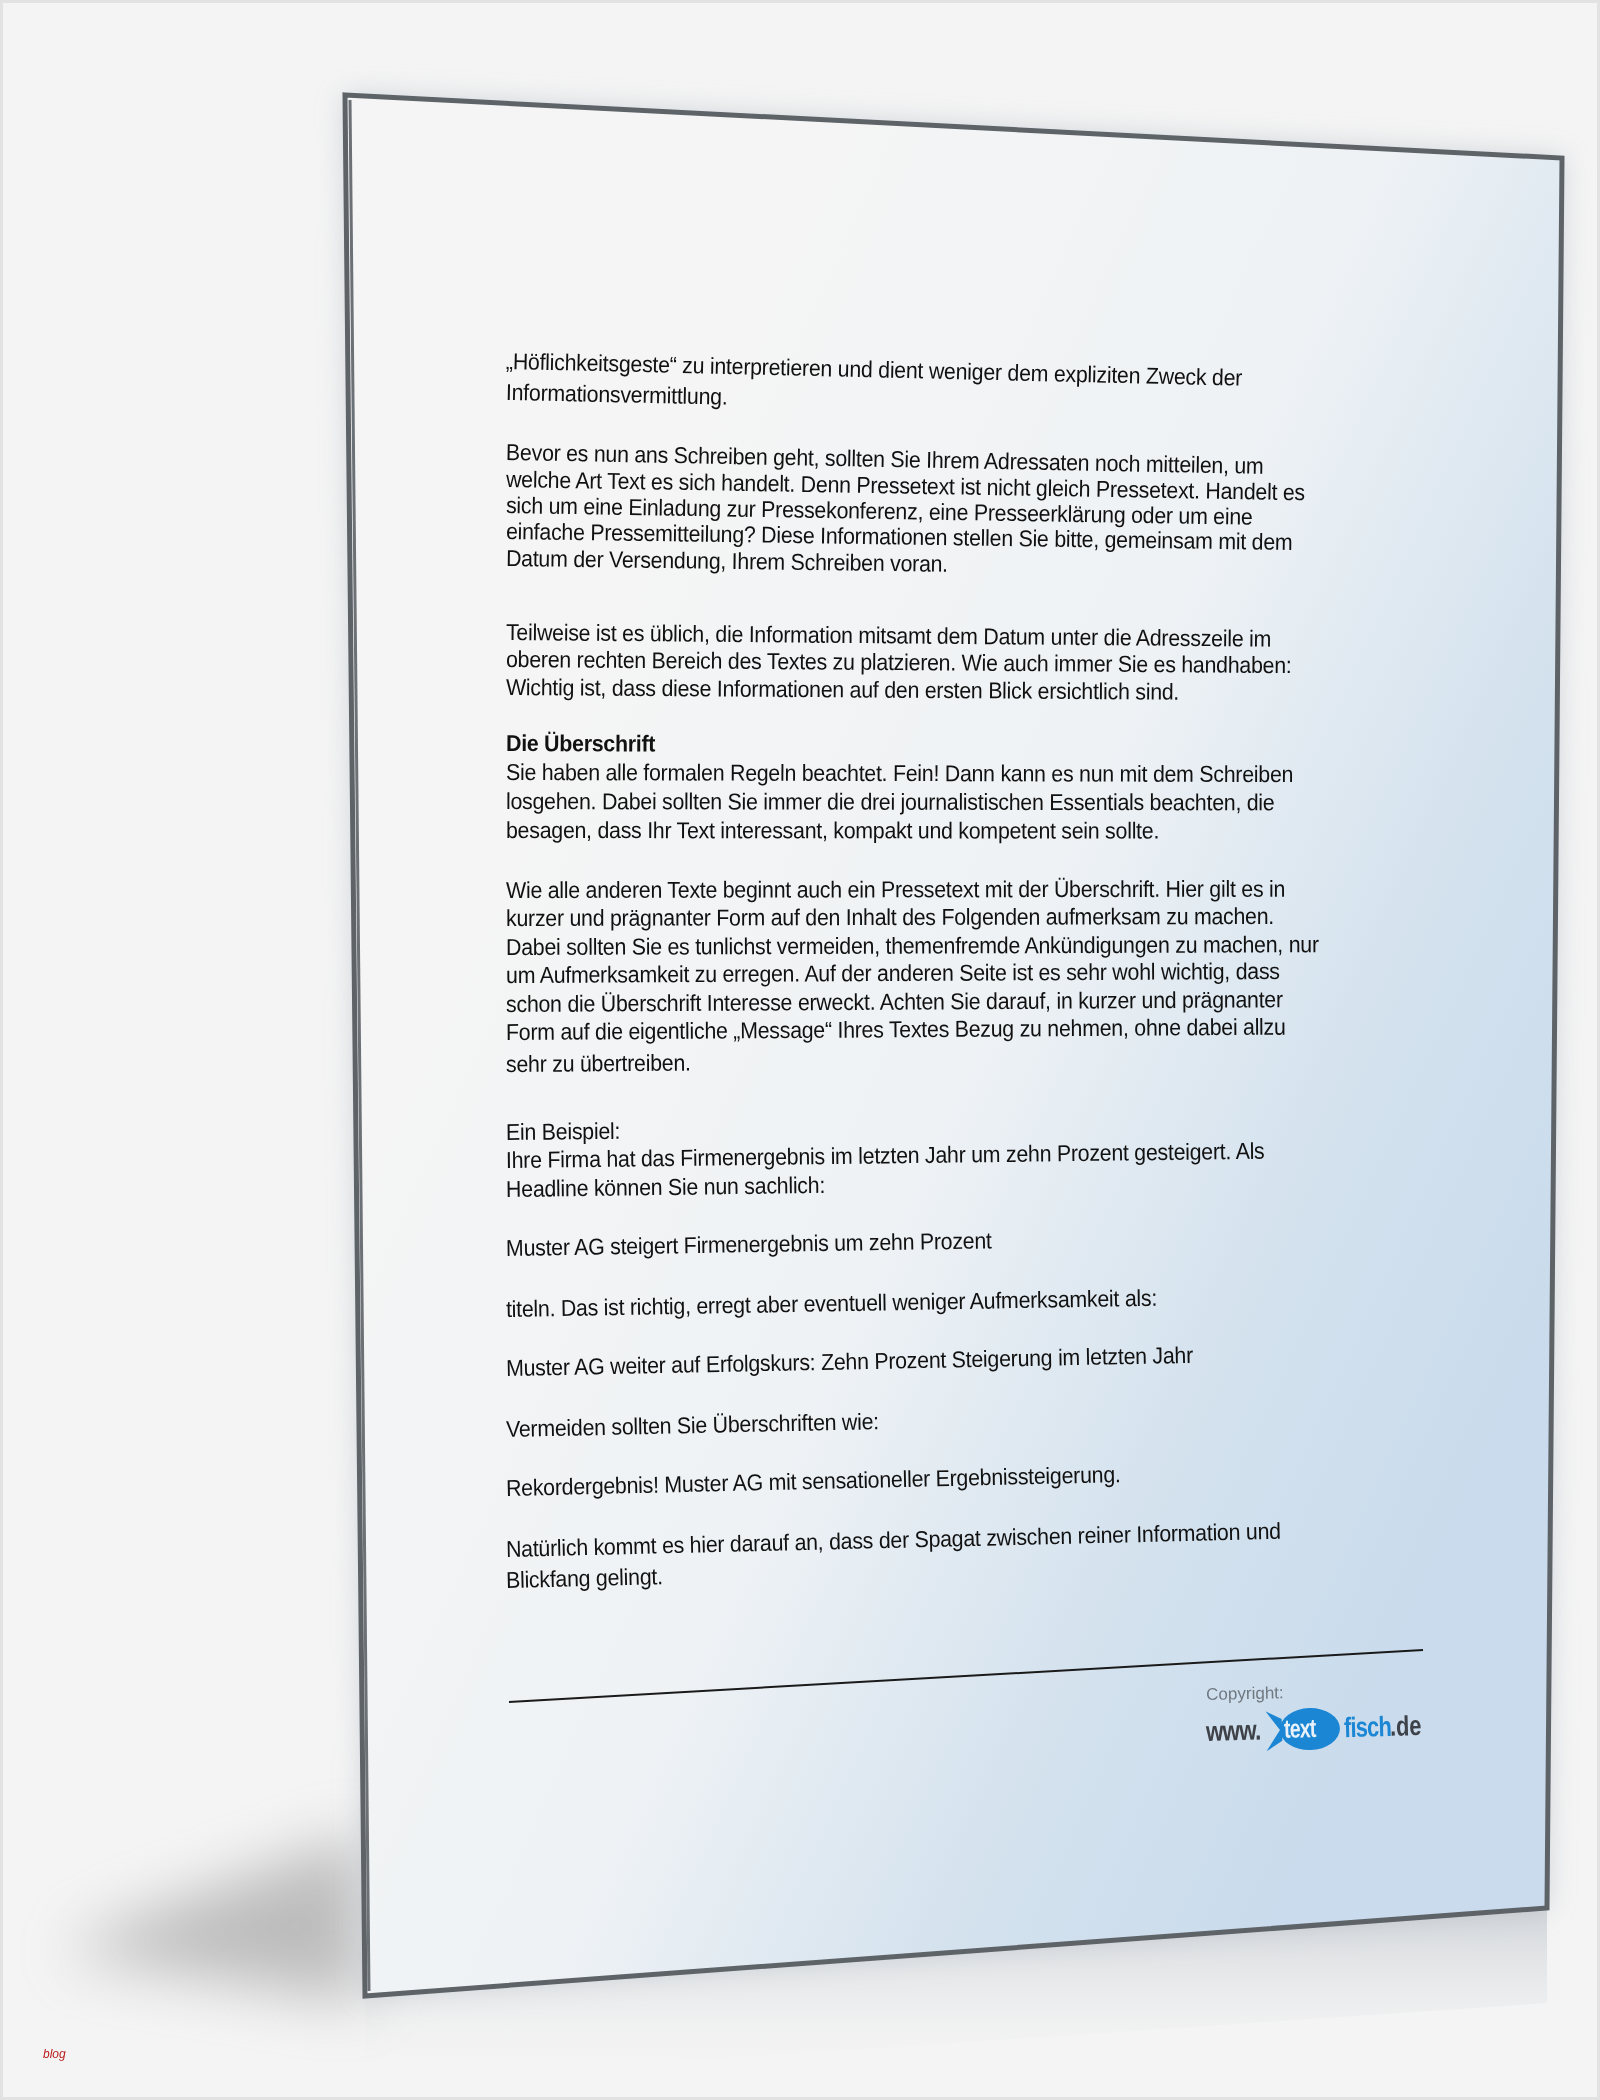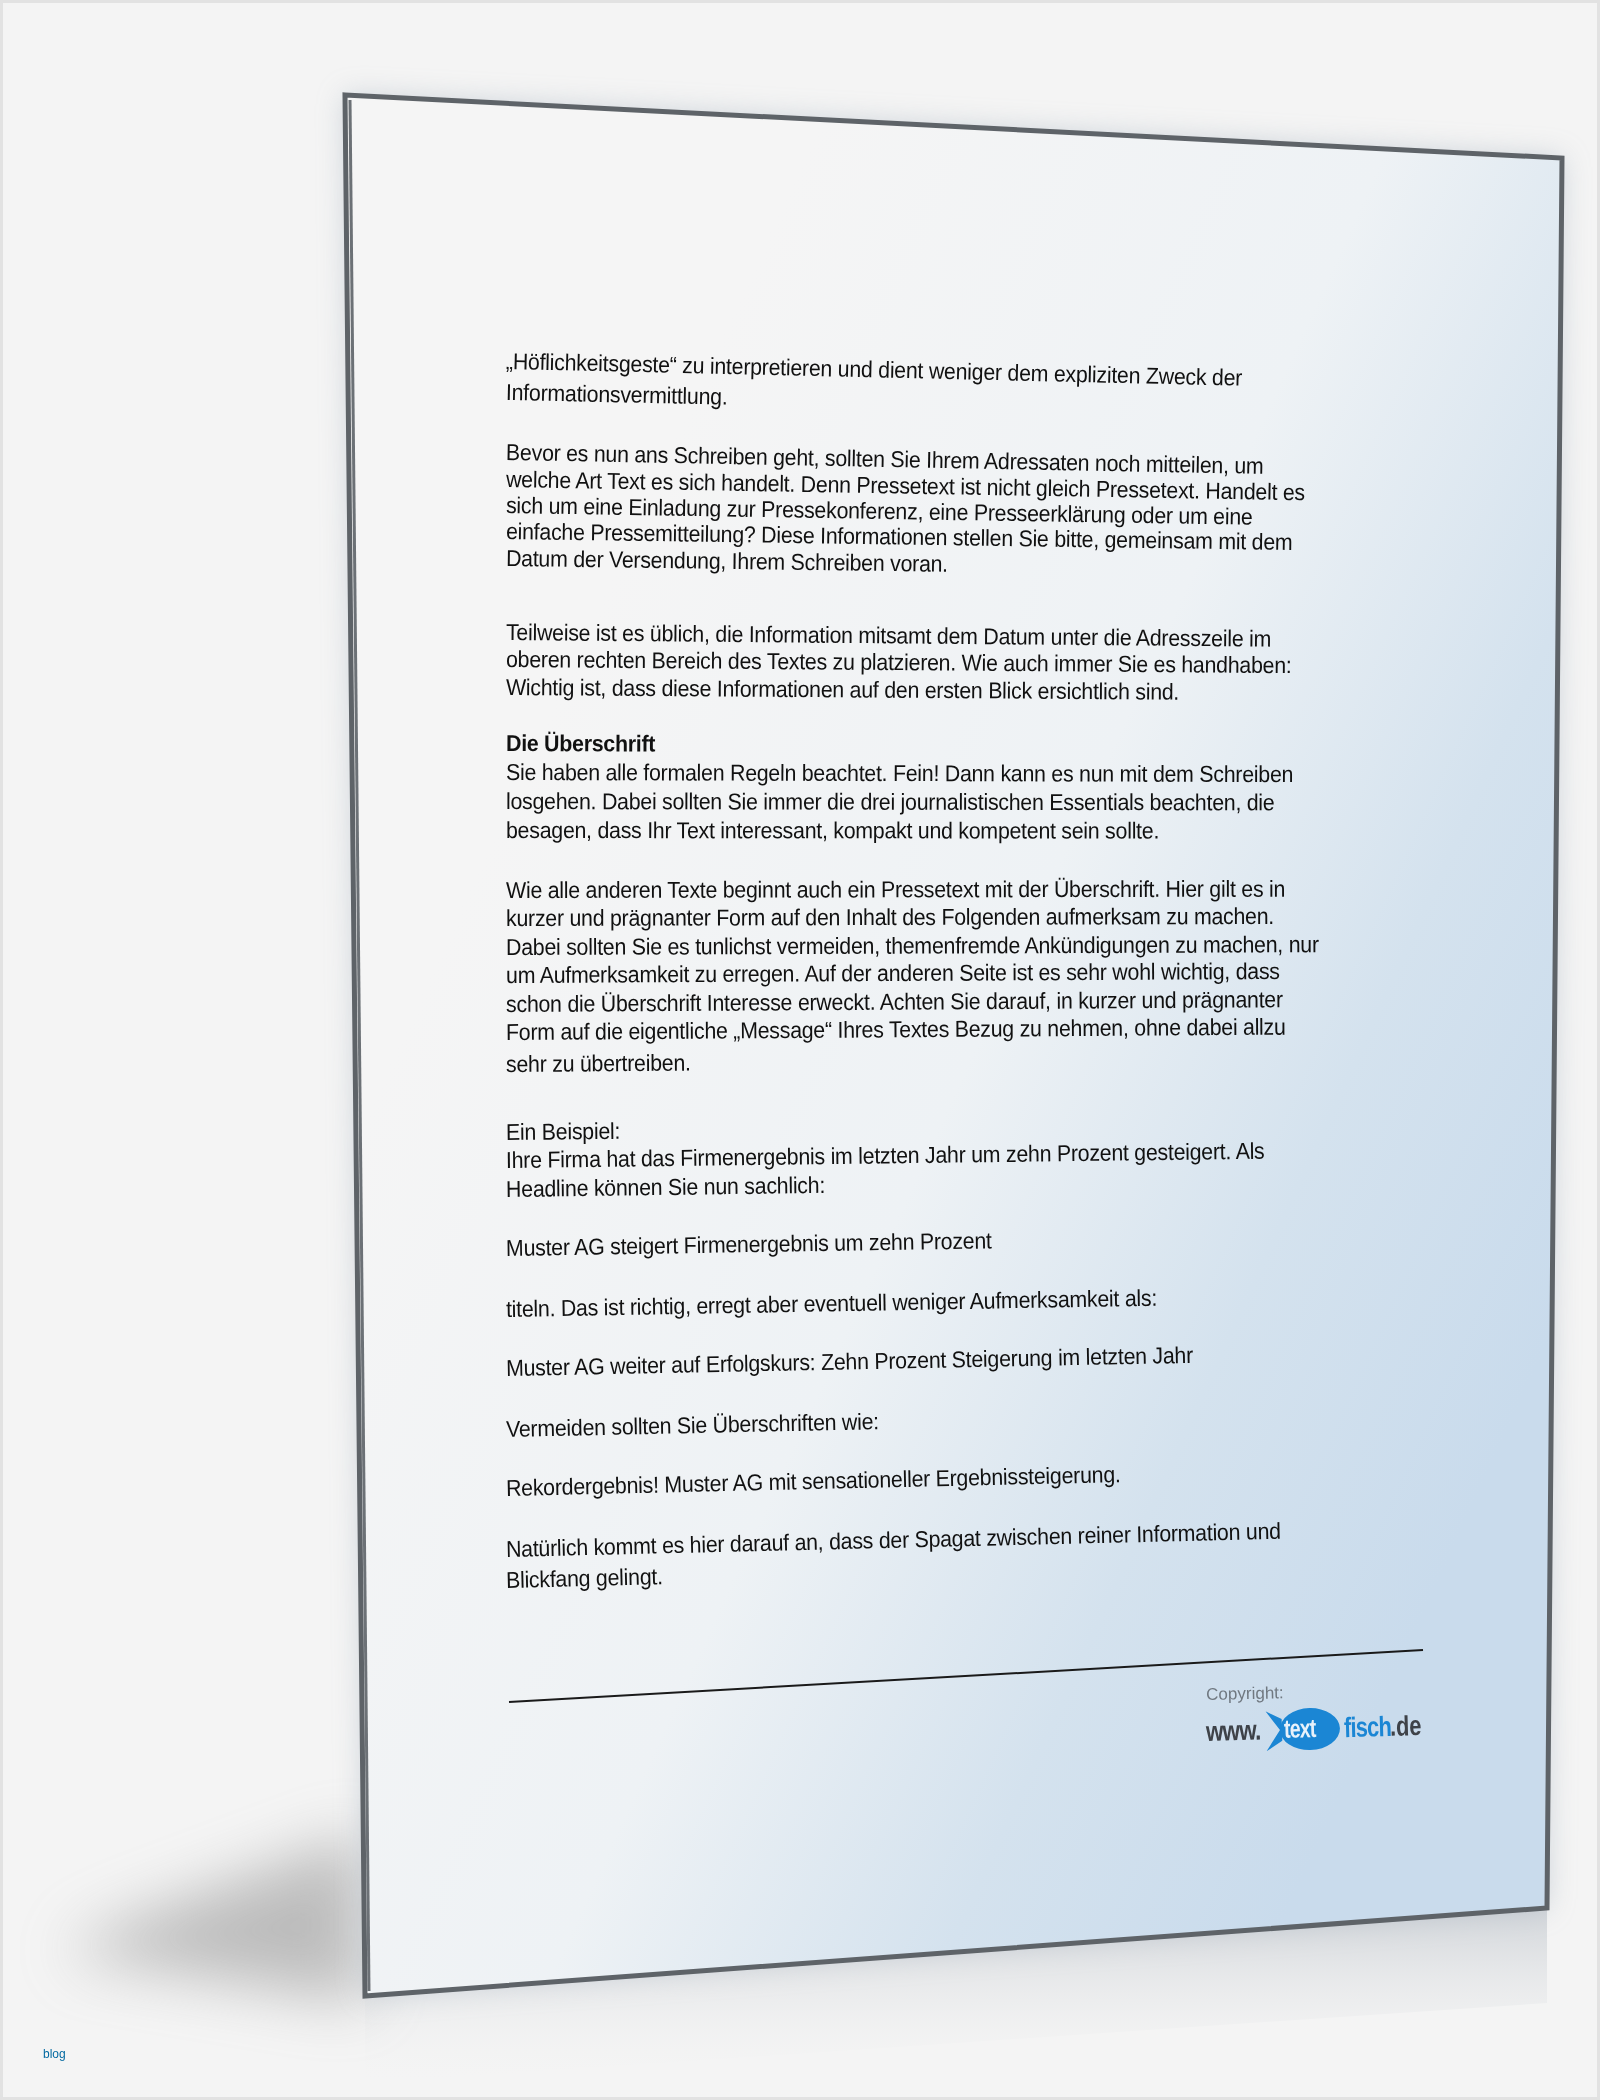--- a/index.html
+++ b/index.html
@@ -20,21 +20,21 @@
   #textlayer { position: absolute; left: 503px; top: 0; width: 1000px; height: 2100px; }
   #logo { position: absolute; left: 1203px; top: 1682px; width: 240px; height: 80px; }
   .copyright { position: absolute; left: 0; top: 0; font-size: 17px; color: #707880; transform: rotate(-1.3deg); transform-origin: 0 0; }
   .logo-row { position: absolute; left: 0; top: 22px; height: 50px; transform: rotate(-1.6deg); transform-origin: 0 50%; display: flex; align-items: center; }
   .logo-www { font-size: 28px; font-weight: bold; color: #3e4248; letter-spacing: -1px; transform: scaleX(0.8); transform-origin: left; margin-right: -8px; }
   .logo-fish { position: relative; width: 76px; height: 46px; }
   .logo-fish svg { position: absolute; left: 0; top: 0; }
   .logo-text { position: absolute; left: 18px; top: 7px; font-size: 26px; font-weight: bold; color: #e8f1fa; transform: scaleX(0.75); transform-origin: left; letter-spacing: -1px; }
   .logo-fisch { font-size: 28px; font-weight: bold; color: #1b86d4; transform: scaleX(0.78); transform-origin: left; letter-spacing: -1px; margin-left: 2px; }
   .logo-de { font-size: 28px; font-weight: bold; color: #3e4248; transform: scaleX(0.78); transform-origin: left; margin-left: -14px; }
-  .watermark { position: absolute; left: 40px; top: 2044px; font-size: 12px; color: #0369a1; }
+  .watermark { position: absolute; left: 40px; top: 2044px; font-size: 12px; color: #b91c1c; font-style: italic; }
 </style>
 </head>
 <body>
 
 <div id="scene">
   <svg width="1600" height="2100" style="position:absolute;left:0;top:0">
     <defs>
       <linearGradient id="pageGrad" x1="0.15" y1="0.35" x2="0.85" y2="0.85">
         <stop offset="0" stop-color="#f5f5f5"></stop>
         <stop offset="0.45" stop-color="#eef2f5"></stop>

